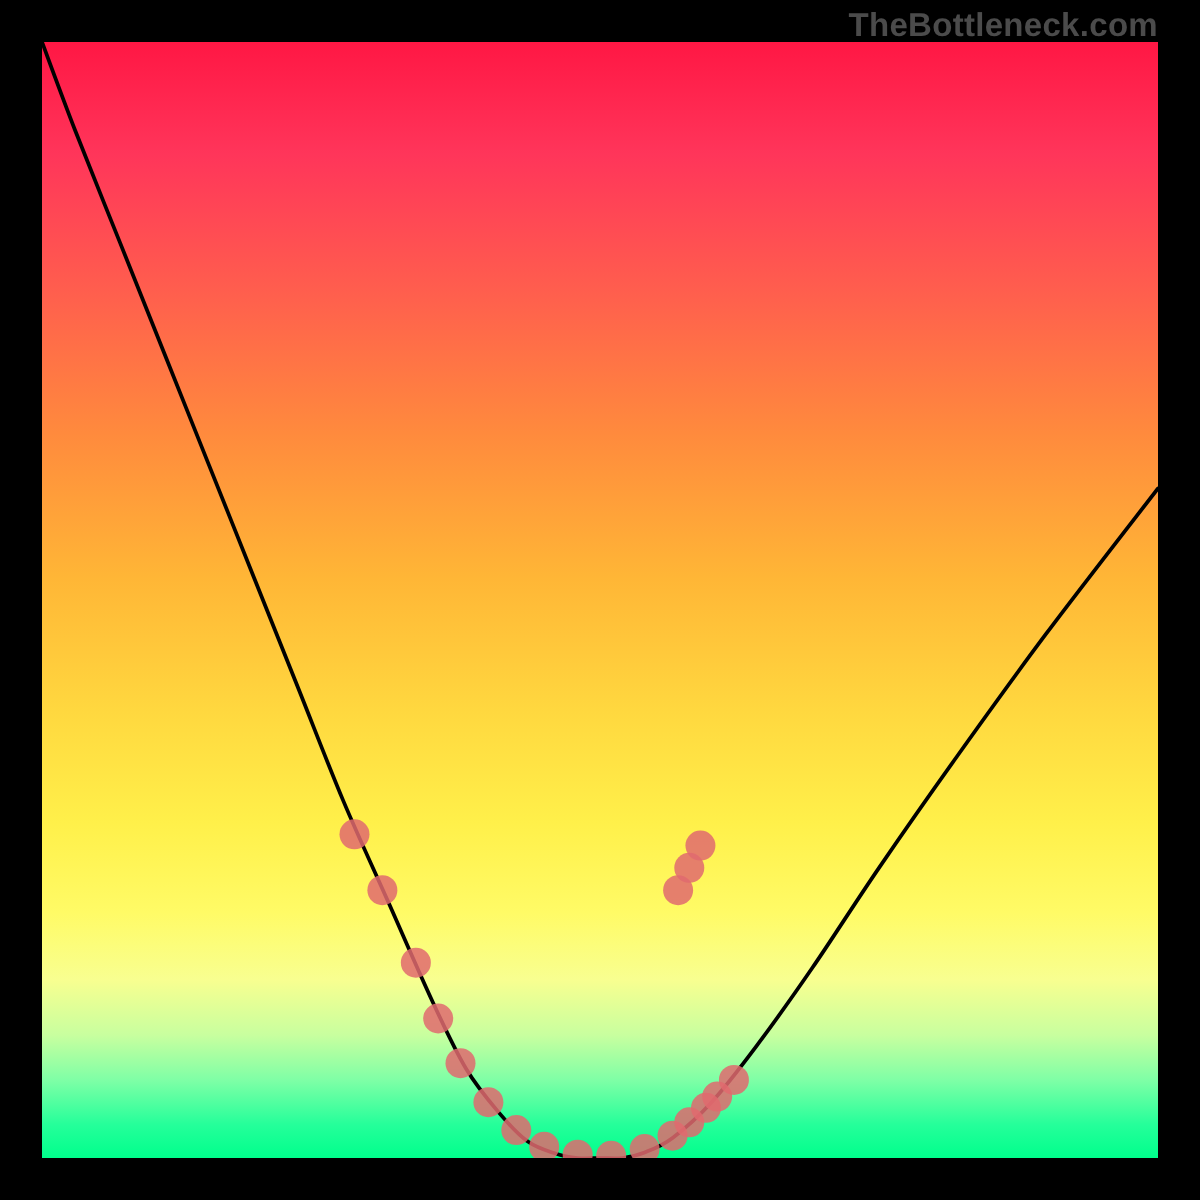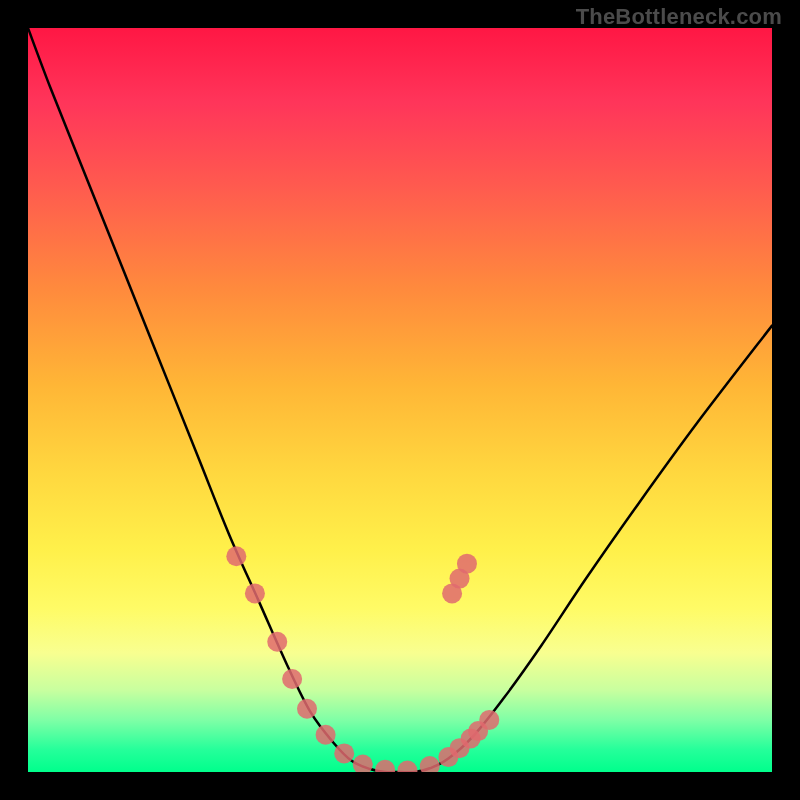--- a/index.html
+++ b/index.html
@@ -54,21 +54,21 @@
     position: absolute;
     left: 0;
     top: 0;
     width: 744px;
     height: 744px;
     pointer-events: none;
   }
   .watermark {
     position: absolute;
     top: 4px;
-    right: 18px;
+    right: 28px;
     color: #4b4b4b;
     font-size: 22px;
     font-weight: 600;
     letter-spacing: 0.2px;
     user-select: none;
   }
 </style>
 </head>
 <body>
 

